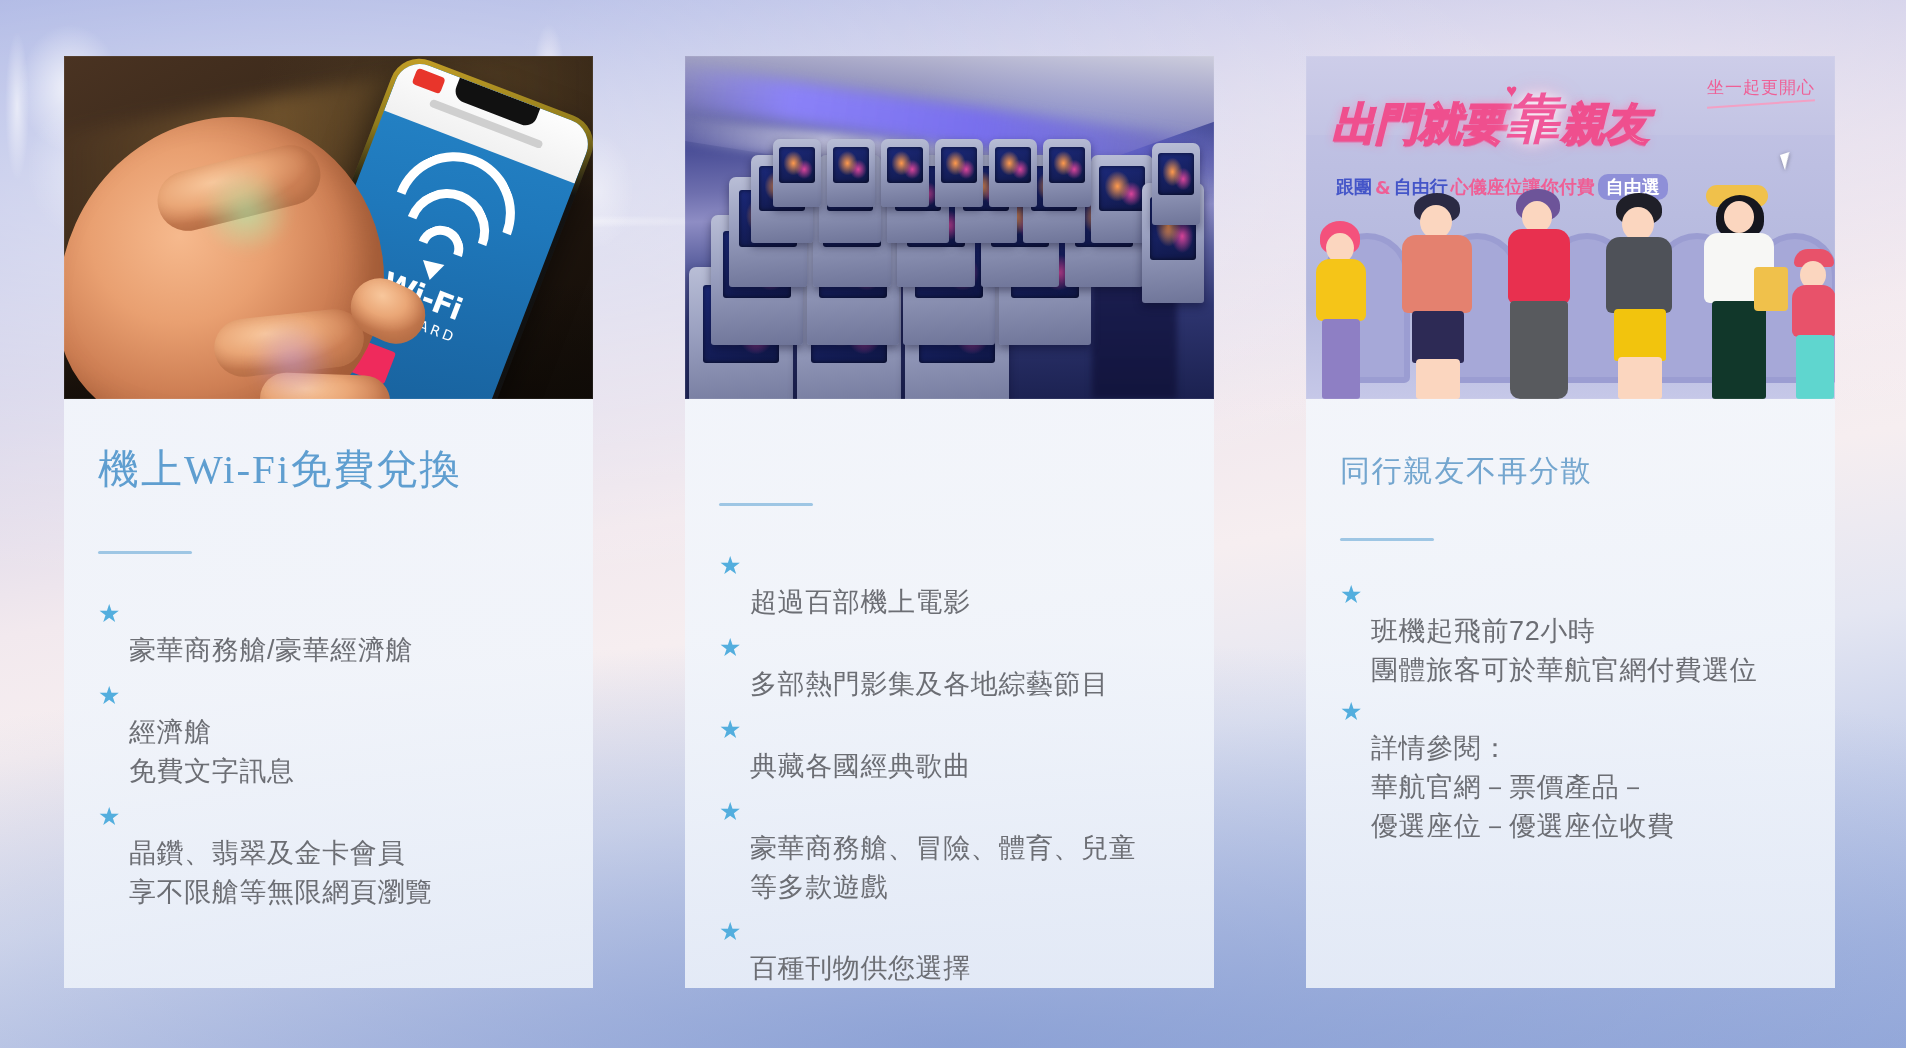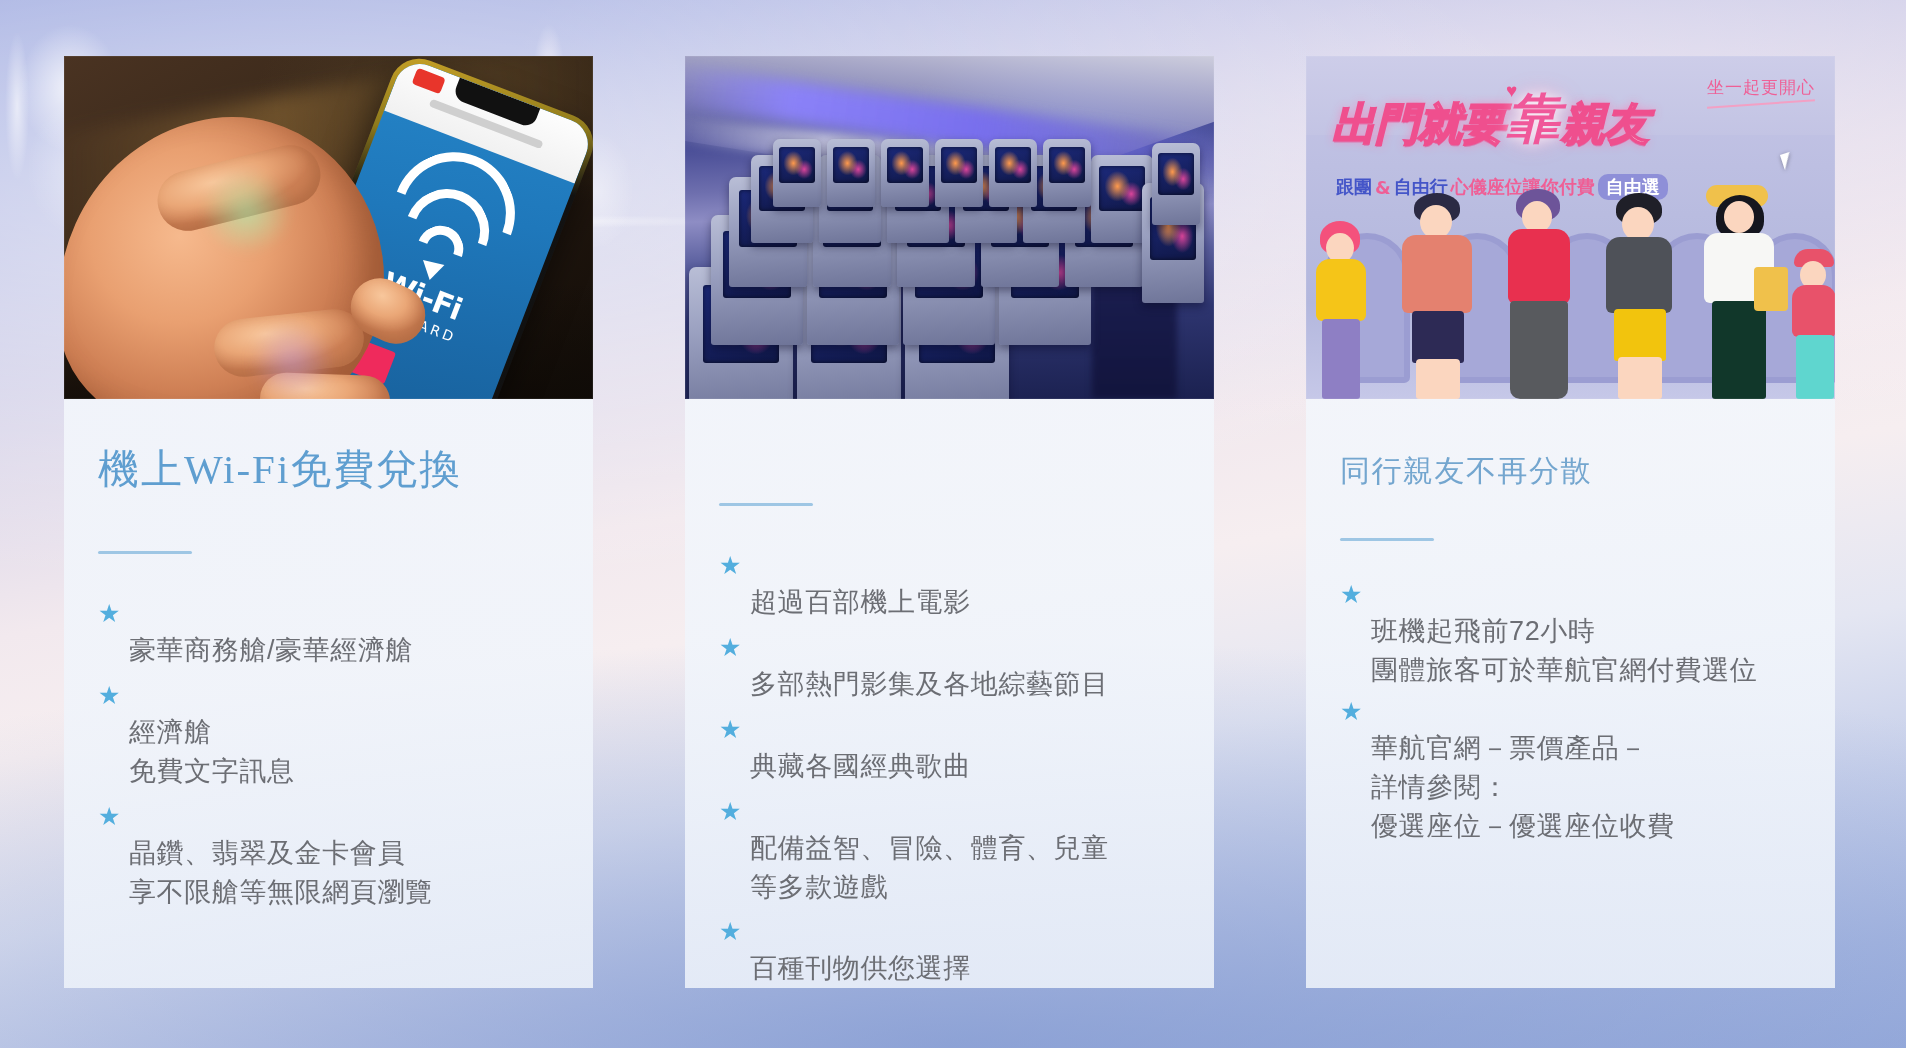--- a/index.html
+++ b/index.html
@@ -590,21 +590,21 @@
         </li>
         <li class="bullet">
           <span class="star">★</span>
           <span class="lines">
               <span>典藏各國經典歌曲</span>
             </span>
         </li>
         <li class="bullet">
           <span class="star">★</span>
           <span class="lines">
-            <span>配備益智、冒險、體育、兒童</span>
+            <span>豪華商務艙、冒險、體育、兒童</span>
             <span>等多款遊戲</span>
           </span>
         </li>
         <li class="bullet">
           <span class="star">★</span>
           <span class="lines">
             <span>百種刊物供您選擇</span>
           </span>
         </li>
       </ul>
@@ -703,22 +703,22 @@
         <li class="bullet">
           <span class="star">★</span>
           <span class="lines">
             <span>班機起飛前72小時</span>
             <span>團體旅客可於華航官網付費選位</span>
           </span>
         </li>
         <li class="bullet">
           <span class="star">★</span>
           <span class="lines">
+            <span>詳情參閱：</span>
             <span>華航官網－票價產品－</span>
-            <span>詳情參閱：</span>
             <span>優選座位－優選座位收費</span>
           </span>
         </li>
       </ul>
     </div>
   </div>
 
 </div>
 
 </body></html>

